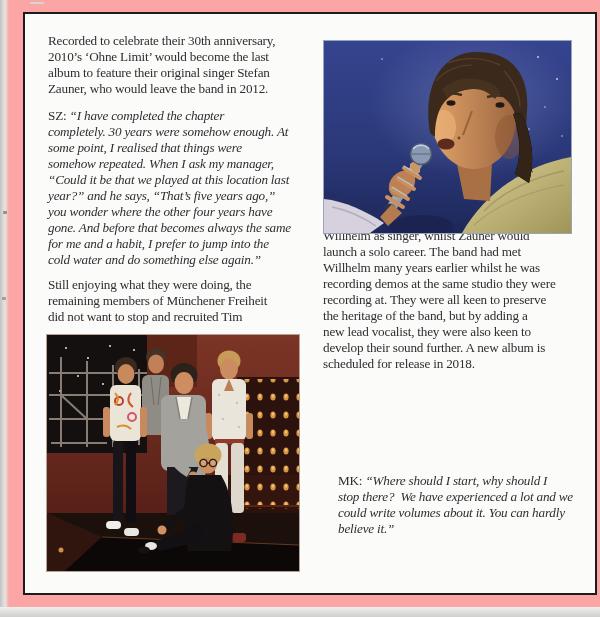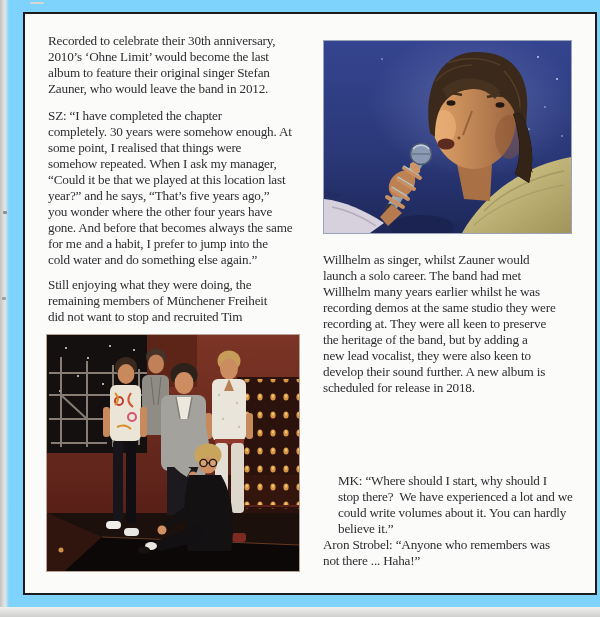--- a/index.html
+++ b/index.html
@@ -1,37 +1,37 @@
 <!DOCTYPE html>
 <html><head>
 <meta charset="utf-8">
 <style>
   html,body{margin:0;padding:0;}
   body{background:#ffffff;font-family:"Liberation Serif","DejaVu Serif",serif;}
-  .scan{position:relative;width:600px;height:617px;background:#7dd3fc;overflow:hidden;}
+  .scan{position:relative;width:600px;height:617px;background:#fca5a5;overflow:hidden;}
   
   .edge-left{position:absolute;left:0;top:0;width:9px;height:617px;
     background:linear-gradient(to right,#c2c2c1,#e6e6e4 55%,rgba(255,255,255,0));}
   .edge-bottom{position:absolute;left:0;top:607px;width:600px;height:10px;
     background:linear-gradient(to bottom,#efefee,#cfcfcd);}
   .mark{position:absolute;background:#8f8f8d;border-radius:1px;}
   .m1{left:3px;top:211px;width:4px;height:3px;}
   .m2{left:2px;top:297px;width:4px;height:3px;opacity:.8;}
   .m3{left:30px;top:2px;width:14px;height:2px;background:#d6d6d4;}
   
   .frame{position:absolute;left:23px;top:12px;width:570px;height:579px;
     border:2px solid #1c1c1c;background:#fbfbf9;}
   
   .txt{position:absolute;white-space:pre;font-size:13.2px;line-height:16px;
     letter-spacing:-0.2px;color:#2e2e33;}
-  .q{}
+  .q{font-style:italic;}
   #p-intro{left:48px;top:33px;}
   #p-sz{left:48px;top:108px;}
   #p-still{left:48px;top:277px;}
-  #p-will{left:323px;top:252px;font-family:Liberation Serif, serif;}
+  #p-will{left:323px;top:228px;font-family:Liberation Serif, serif;}
   #p-when{left:323px;top:393px;}
   #p-mk{left:338px;top:473px;}
   #p-aron{left:323px;top:537px;}
   
   .photo{position:absolute;display:block;}
   #singer-photo{left:323px;top:40px;width:247px;height:192px;border:1px solid #9aa3ba;}
   #band-photo{left:46px;top:334px;width:252px;height:236px;border:1px solid #b7a192;}
 </style>
 </head>
 <body>
@@ -75,22 +75,20 @@
 new lead vocalist, they were also keen to
 develop their sound further. A new album is
 scheduled for release in 2018.</div>
 
 
   <div class="txt" id="p-mk"><span>MK: </span><span class="q">“Where should I start, why should I
 stop there?  We have experienced a lot and we
 could write volumes about it. You can hardly
 believe it.”</span></div>
 
-  <div class="txt" id="p-aron"><span>Aron Strobel: </span><span class="q">“Anyone who remembers was
-not there ... Haha!”</span></div>
 
   <svg class="photo" id="singer-photo" viewBox="0 0 247 192" preserveAspectRatio="none" role="img">
     <defs>
       <linearGradient id="sbg" x1="0" y1="0" x2="0" y2="1">
         <stop offset="0" stop-color="#35448f"></stop>
           <stop offset="0.6" stop-color="#2a3878"></stop>
         <stop offset="1" stop-color="#1d2758"></stop>
       </linearGradient>
       <radialGradient id="sglow" cx="0.5" cy="0.5" r="0.5">
         <stop offset="0" stop-color="#5a68a8" stop-opacity="0.85"></stop>

